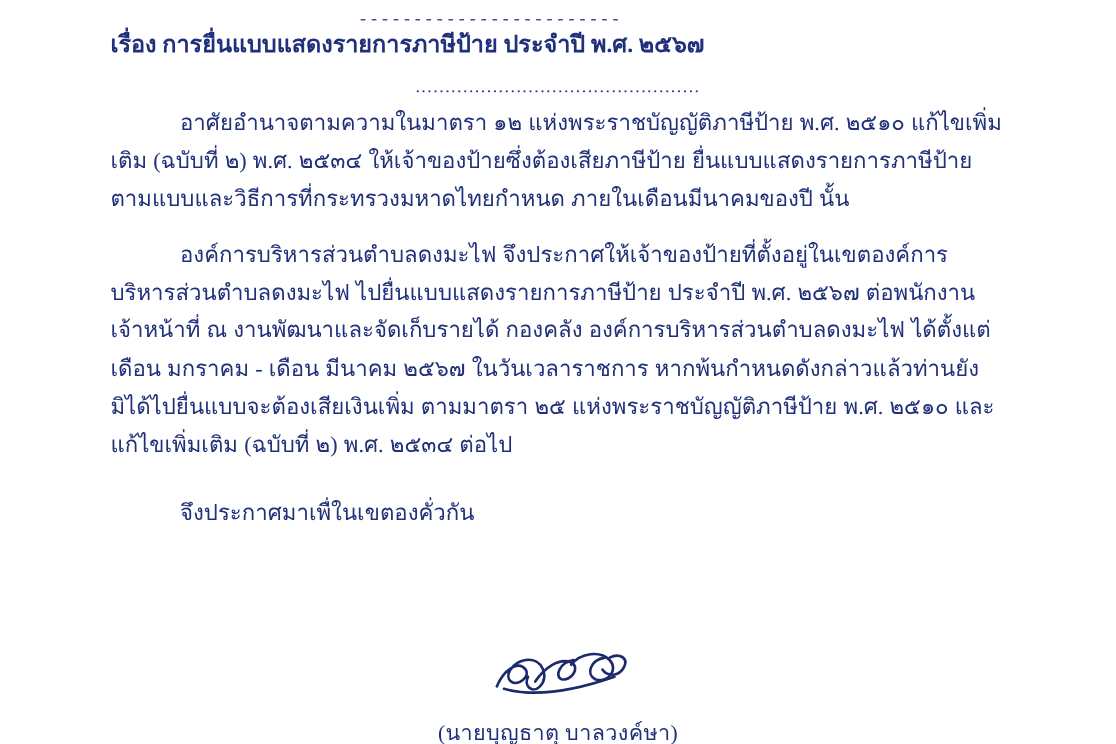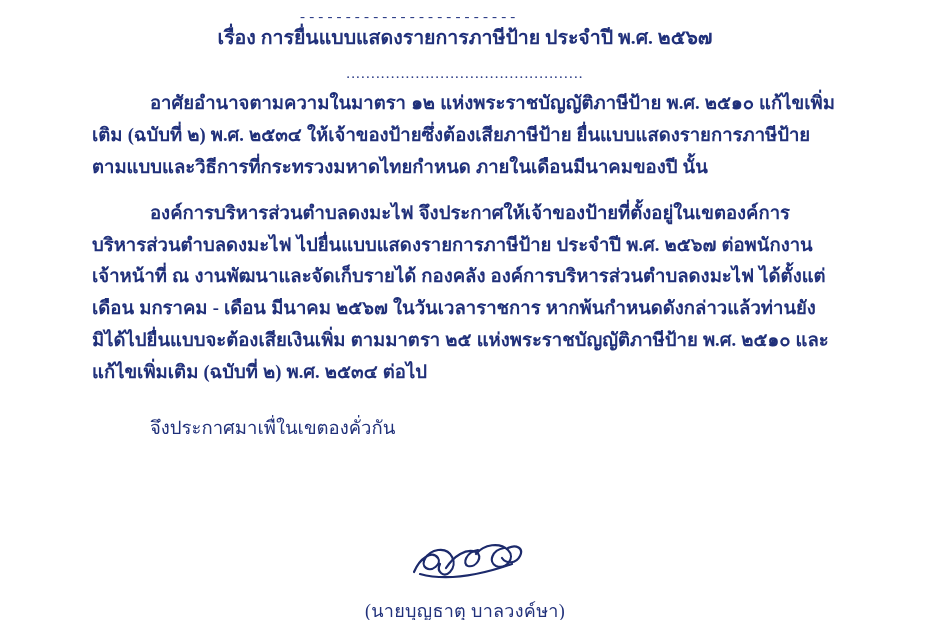--- a/index.html
+++ b/index.html
@@ -29,21 +29,20 @@
     width: 330px;
     height: 7px;
     overflow: hidden;
     color: #2a3b86;
     font-size: 15px;
     letter-spacing: 0.2px;
     white-space: nowrap;
     line-height: 7px;
   }
   .doc-title {
-    text-align: center;
     font-size: 19.5px;
     line-height: 1.5;
     padding-top: 10px;
     color: #20307a;
     white-space: nowrap;
   }
   .divider {
     text-align: center;
     font-size: 15px;
     color: #2b3c86;
@@ -54,21 +53,20 @@
   .para {
     font-size: 18.5px;
     line-height: 1.72;
     color: #20307a;
     text-align: left;
     margin: 0 0 14px 0;
     word-spacing: 0.5px;
   }
   .para.indent {
     text-indent: 58px;
-    font-weight: bold;
   }
   .para.tight {
     margin-bottom: 6px;
   }
   .closing {
     font-size: 18.5px;
     line-height: 1.72;
     color: #20307a;
     text-indent: 58px;
     margin: 24px 0 6px 0;

